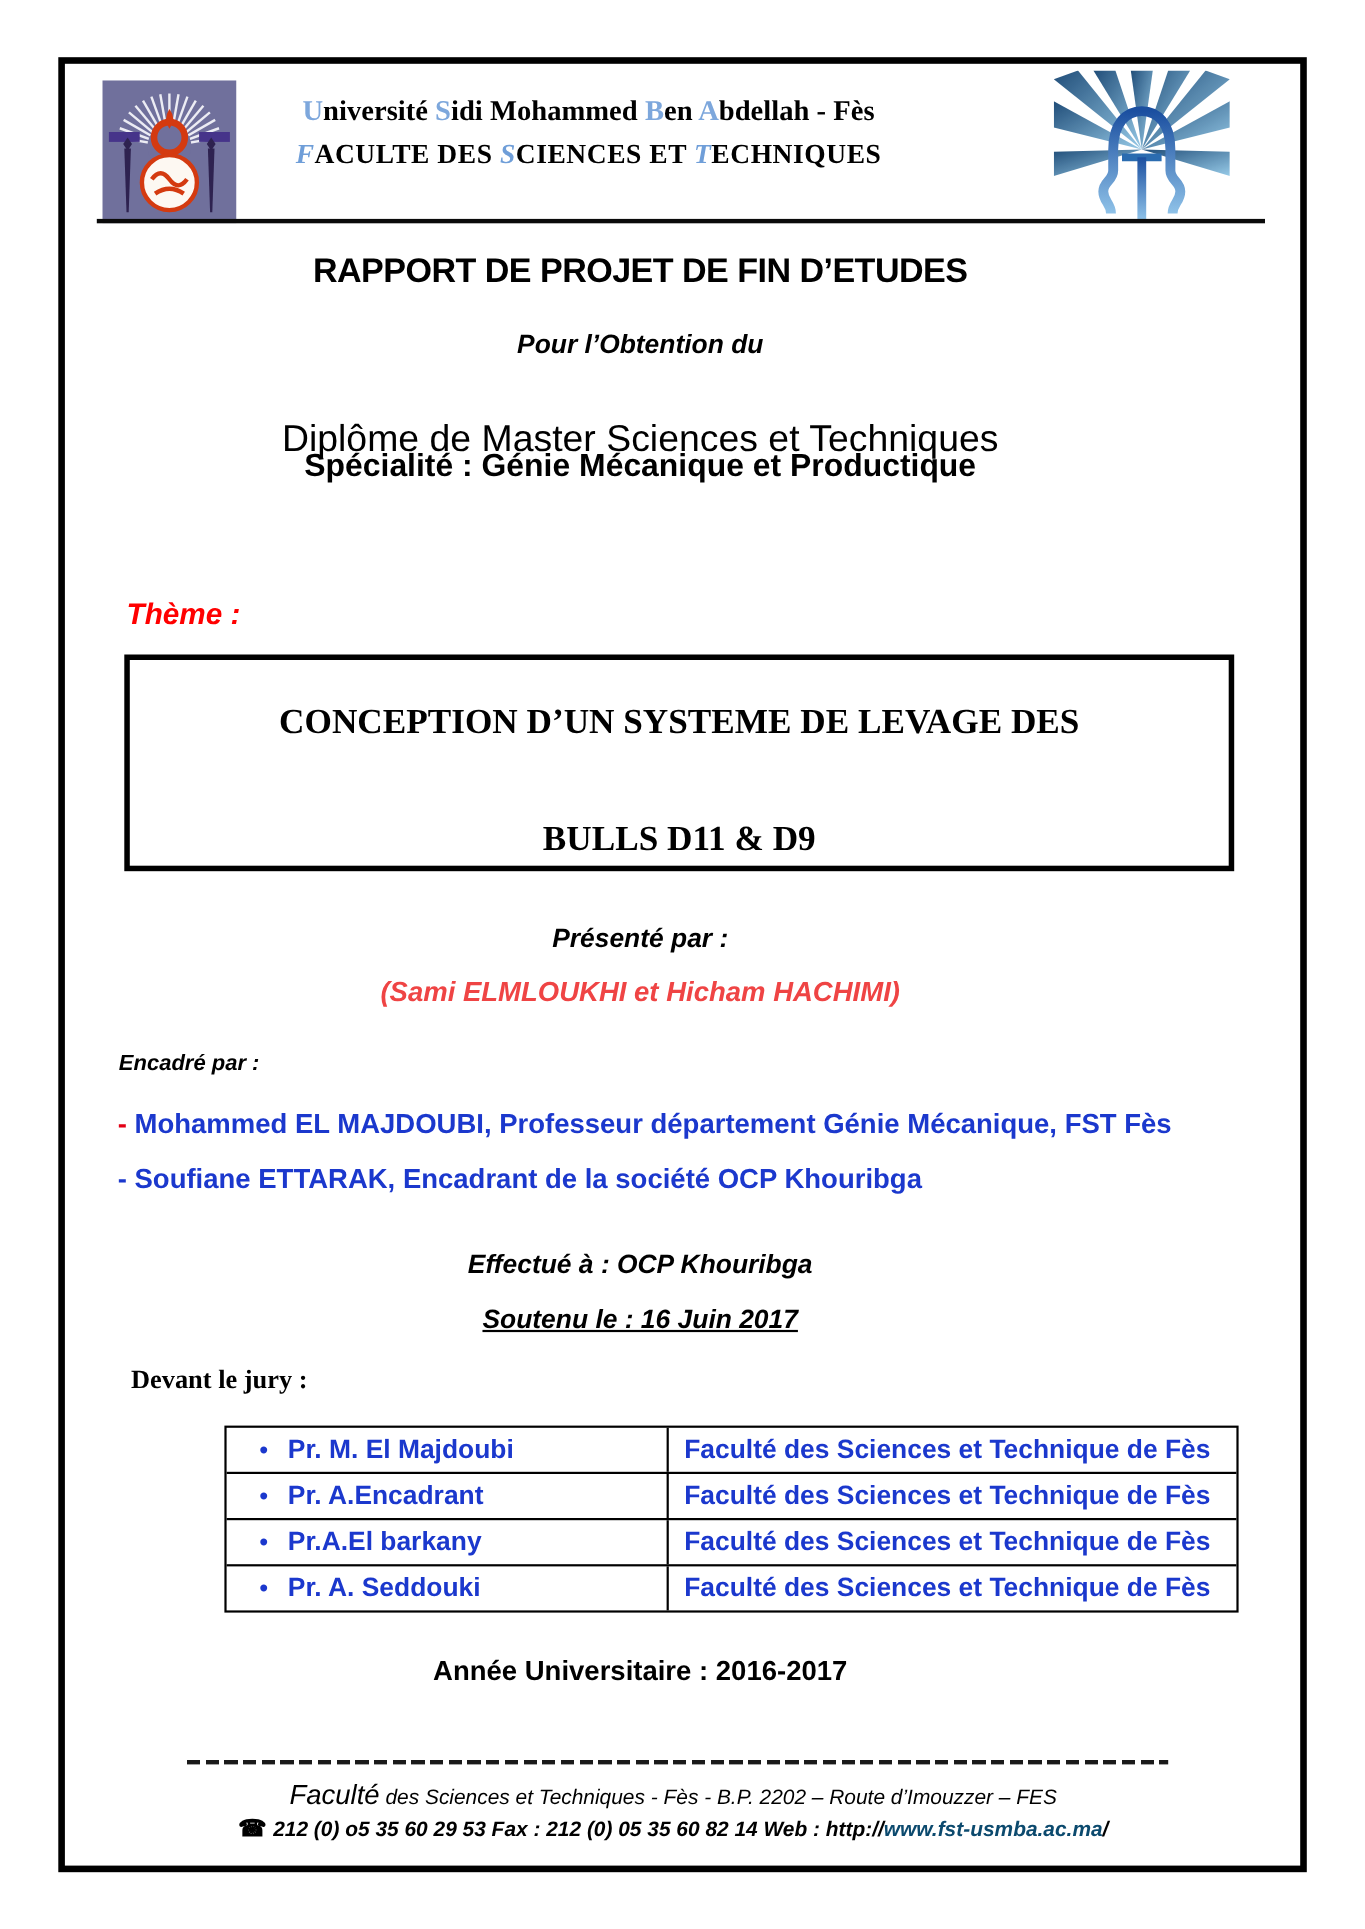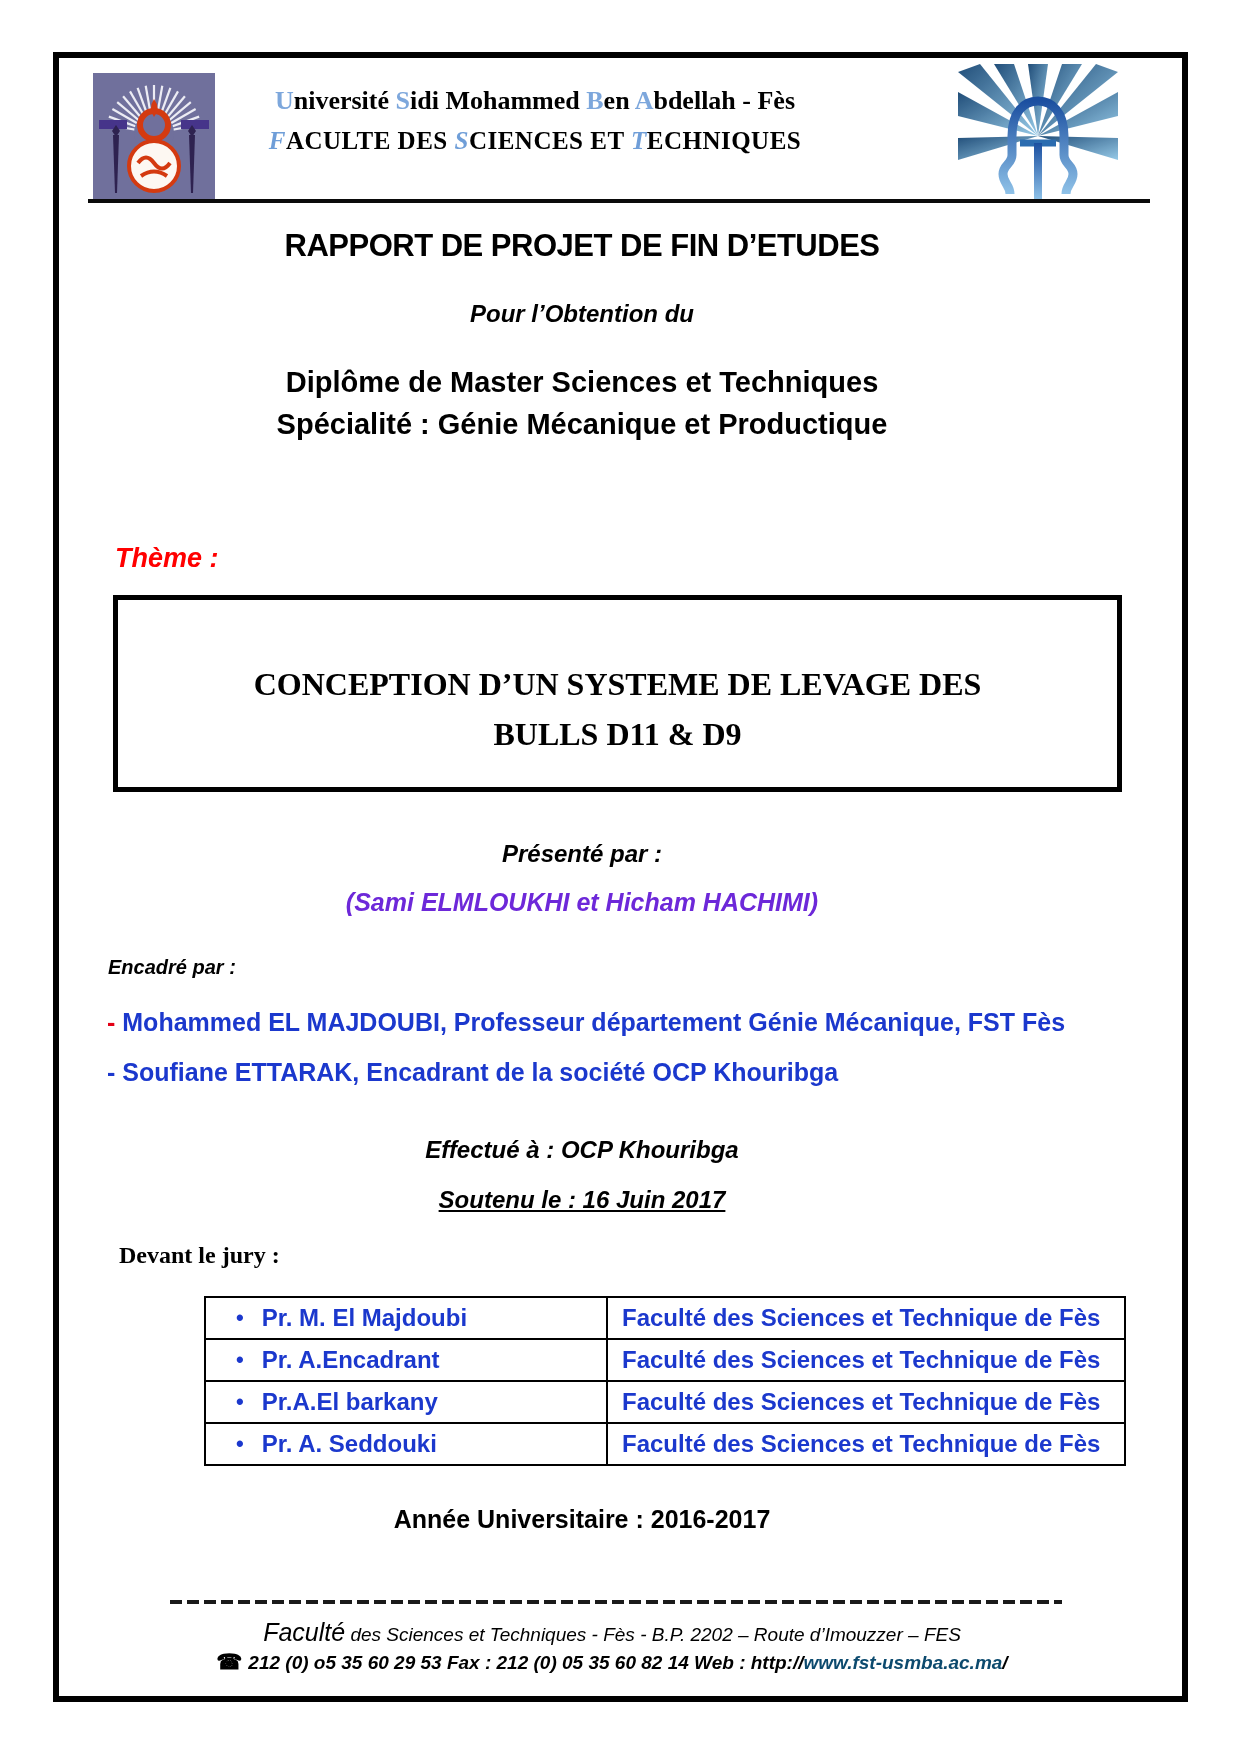--- a/index.html
+++ b/index.html
@@ -17,32 +17,32 @@
   .right-logo{left:958px;top:64px;width:160px;height:140px;}
   .header-center{
     left:235px;top:86px;width:600px;text-align:center;
     font-family:"Liberation Serif",serif;font-weight:bold;
   }
   .uni-line{font-size:26px;letter-spacing:0px;}
   .fac-line{font-size:25px;margin-top:11px;letter-spacing:0.5px;}
   .ccol{left:107px;width:950px;text-align:center;}
   .t-report{top:228px;font-size:31px;font-weight:bold;letter-spacing:-0.5px;}
   .t-obtention{top:300px;font-size:24px;font-weight:bold;font-style:italic;}
-  .t-diploma{top:366px;font-size:29px;font-weight:bold;}
+  .t-diploma{top:380px;font-size:34px;font-weight:normal;}
   .t-specialty{top:408px;font-size:29px;font-weight:bold;}
   .theme-label{left:115px;top:543px;font-size:27px;font-weight:bold;font-style:italic;color:#ff0000;}
   .theme-box{
     left:113px;top:595px;width:1009px;height:197px;
     border:5px solid #000;box-sizing:border-box;
-    display:flex;flex-direction:column;justify-content:center;
+    display:flex;flex-direction:column;justify-content:space-between;
     padding-top:30px;text-align:center;
     font-family:"Liberation Serif",serif;font-weight:bold;font-size:32px;line-height:50px;
   }
   .presente{top:840px;font-size:24px;font-weight:bold;font-style:italic;}
-  .authors{top:888px;font-size:25px;font-weight:bold;font-style:italic;color:#6d28d9;}
+  .authors{top:888px;font-size:25px;font-weight:bold;font-style:italic;color:#ef4444;}
   .encadre{left:108px;top:956px;font-size:20px;font-weight:bold;font-style:italic;}
   .sup-line{left:107px;width:1010px;font-size:25px;font-weight:bold;color:#1b38cd;}
   .sup1{top:1008px;}
   .sup2{top:1058px;}
   .effectue{top:1136px;font-size:24px;font-weight:bold;font-style:italic;}
   .soutenu{top:1186px;font-size:24px;font-weight:bold;font-style:italic;text-decoration:underline;}
   .jury-label{left:119px;top:1242px;font-size:24px;font-weight:bold;font-family:Liberation Serif, serif;}
   .jury-table{
     left:204px;top:1296px;width:922px;
     border:2px solid #000;box-sizing:border-box;background:#fff;

